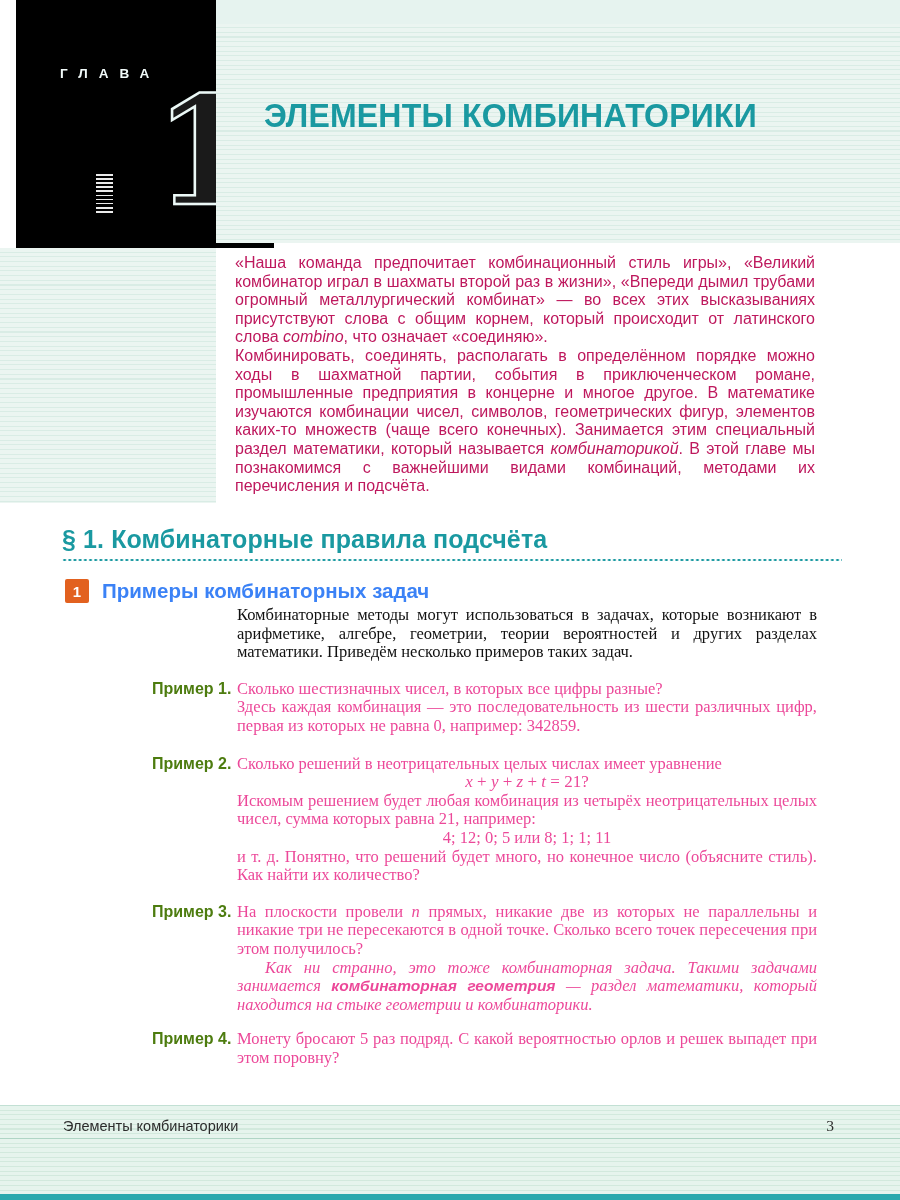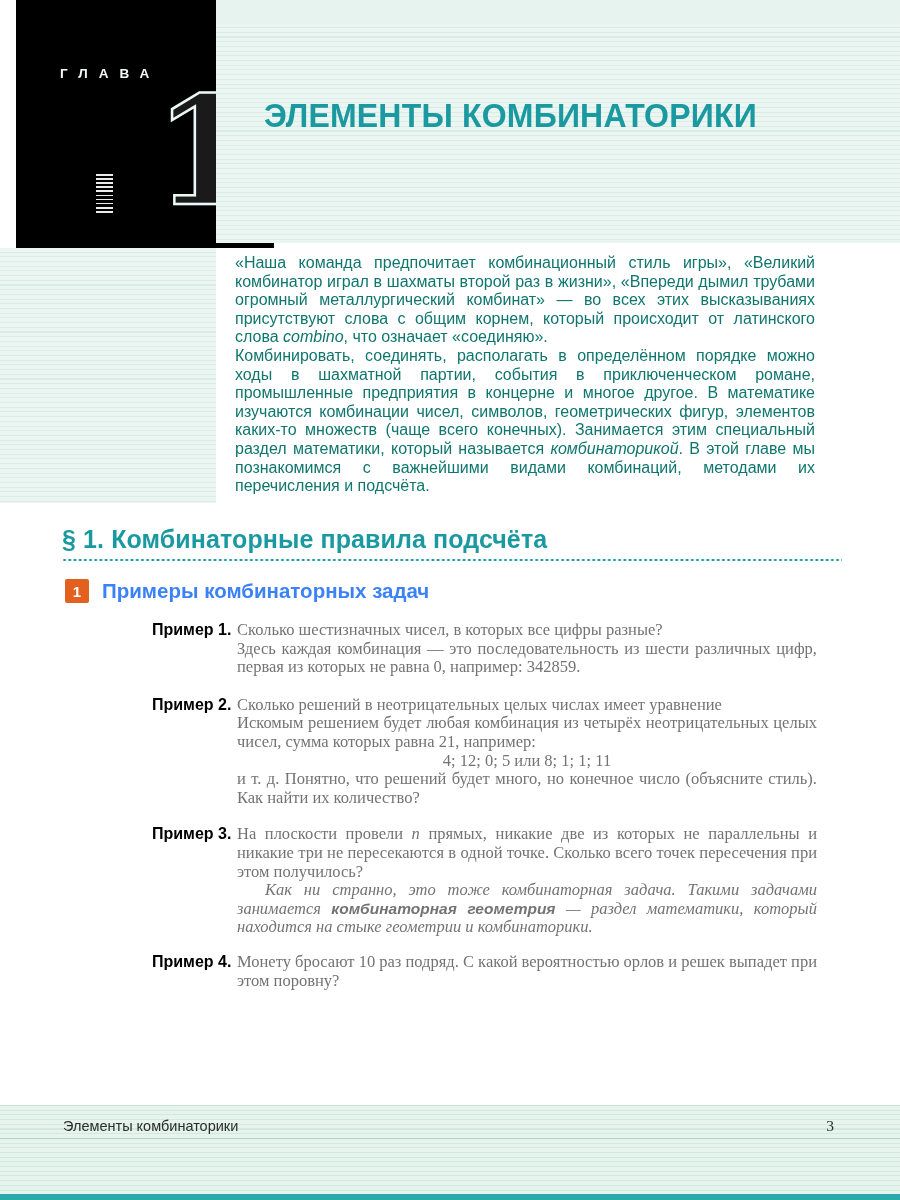--- a/index.html
+++ b/index.html
@@ -19,43 +19,43 @@
            background-image:repeating-linear-gradient(180deg,#ebf5f1 0px,#ebf5f1 3.6px,#d9ece5 3.6px,#d9ece5 4.7px);}
   .header-band{position:absolute;left:216px;top:0;width:684px;height:243px;}
   .header-band::before{content:"";position:absolute;left:0;top:0;width:100%;height:24px;background:#e6f3ef;}
   .chapter-title{position:absolute;left:48px;top:97px;margin:0;font-size:33px;font-weight:800;
                  letter-spacing:0.2px;color:#1a99a1;transform:scaleX(0.97);transform-origin:left top;
                  white-space:nowrap;}
   .left-panel{position:absolute;left:0;top:248px;width:216px;height:255px;}
 
   
   .intro{position:absolute;left:235px;top:254px;width:580px;
-         font-size:16px;line-height:18.6px;text-align:justify;color:#0f766e;}
+         font-size:16px;line-height:18.6px;text-align:justify;color:#be185d;}
   .intro p{margin:0;}
   .intro i{font-style:italic;}
 
   
   .content{position:absolute;left:2px;top:524px;width:892px;}
   .section-heading{margin:0 0 0 60px;font-size:25px;line-height:30px;font-weight:800;
                    color:#1a99a1;letter-spacing:0.1px;}
   .dotted-rule{margin:4px 0 0 60px;width:780px;height:4px;
                background-image:radial-gradient(circle,#1a99a1 1.3px,transparent 1.5px);
                background-size:5.2px 4px;background-repeat:repeat-x;}
   .subsection-row{display:flex;align-items:center;margin:17px 0 0 63px;}
   .num-box{width:24px;height:24px;background:#e2611f;color:#ffffff;font-weight:700;font-size:15px;
            display:flex;align-items:center;justify-content:center;border-radius:2px;}
   .subsection-title{margin:0 0 0 13px;font-size:20.5px;font-weight:800;color:#3b82f6;}
   .lead{margin:3px 0 0 235px;width:580px;font-family:"Liberation Serif",serif;
         font-size:16.5px;line-height:18.6px;text-align:justify;color:#111;}
 
   .example{display:flex;align-items:flex-start;}
   .ex-label{margin-left:150px;width:85px;flex:0 0 85px;font-weight:700;font-size:16px;
-            line-height:18.6px;color:#000000;}
+            line-height:18.6px;color:#4d7c0f;}
   .ex-body{width:580px;font-family:"Liberation Serif",serif;font-size:16.5px;line-height:18.6px;
-           text-align:justify;color:#737373;}
+           text-align:justify;color:#ec4899;}
   .ex-body p{margin:0;}
   .mt18{margin-top:18px;} .mt19{margin-top:19px;} .mt16{margin-top:16px;}
   .eq-line{text-align:center;font-size:17px;margin:2px 0;}
   .eq-line i{font-style:italic;}
   .nums-line{text-align:center;margin:2px 0;}
   .indent-p{text-indent:28px;font-style:italic;}
   .term-bold{font-family:"Liberation Sans",sans-serif;font-weight:700;font-size:15.5px;}
   .var-i{font-style:italic;}
 
   
@@ -92,51 +92,53 @@
 
   <main class="content">
     <h2 class="section-heading">§ 1. Комбинаторные правила подсчёта</h2>
     <div class="dotted-rule"></div>
 
     <div class="subsection-row">
       <span class="num-box">1</span>
       <h3 class="subsection-title">Примеры комбинаторных задач</h3>
     </div>
 
+    <p class="lead">Комбинаторные методы могут использоваться в задачах, которые возникают в арифметике, алгебре, геометрии, теории вероятностей и других разделах математики. Приведём несколько примеров таких задач.</p>
 
     <div class="example mt18">
       <div class="ex-label">Пример 1.</div>
       <div class="ex-body">
         <p>Сколько шестизначных чисел, в которых все цифры разные?</p>
         <p>Здесь каждая комбинация — это последовательность из шести различных цифр, первая из которых не равна 0, например: 342859.</p>
       </div>
     </div>
 
     <div class="example mt19">
       <div class="ex-label">Пример 2.</div>
       <div class="ex-body">
         <p>Сколько решений в неотрицательных целых числах имеет уравнение</p>
+        <p class="eq-line"><i>x</i><span> + </span><i>y</i><span> + </span><i>z</i><span> + </span><i>t</i><span> = 21?</span></p>
         <p>Искомым решением будет любая комбинация из четырёх неотрицательных целых чисел, сумма которых равна 21, например:</p>
         <p class="nums-line">4; 12; 0; 5 или 8; 1; 1; 11</p>
         <p>и т. д. Понятно, что решений будет много, но конечное число (объясните стиль). Как найти их количество?</p>
       </div>
     </div>
 
     <div class="example mt18">
       <div class="ex-label">Пример 3.</div>
       <div class="ex-body">
         <p><span>На плоскости провели </span><span class="var-i">n</span><span> прямых, никакие две из которых не параллельны и никакие три не пересекаются в одной точке. Сколько всего точек пересечения при этом получилось?</span></p>
         <p class="indent-p"><span>Как ни странно, это тоже комбинаторная задача. Такими задачами занимается </span><span class="term-bold">комбинаторная геометрия</span><span> — раздел математики, который находится на стыке геометрии и комбинаторики.</span></p>
       </div>
     </div>
 
     <div class="example mt16">
       <div class="ex-label">Пример 4.</div>
       <div class="ex-body">
-        <p>Монету бросают 10 раз подряд. С какой вероятностью орлов и решек выпадет при этом поровну?</p>
+        <p>Монету бросают 5 раз подряд. С какой вероятностью орлов и решек выпадет при этом поровну?</p>
       </div>
     </div>
   </main>
 
   <footer class="footer">
     <div class="footer-row">
       <span>Элементы комбинаторики</span>
       <span class="page-num">3</span>
     </div>
   </footer>

